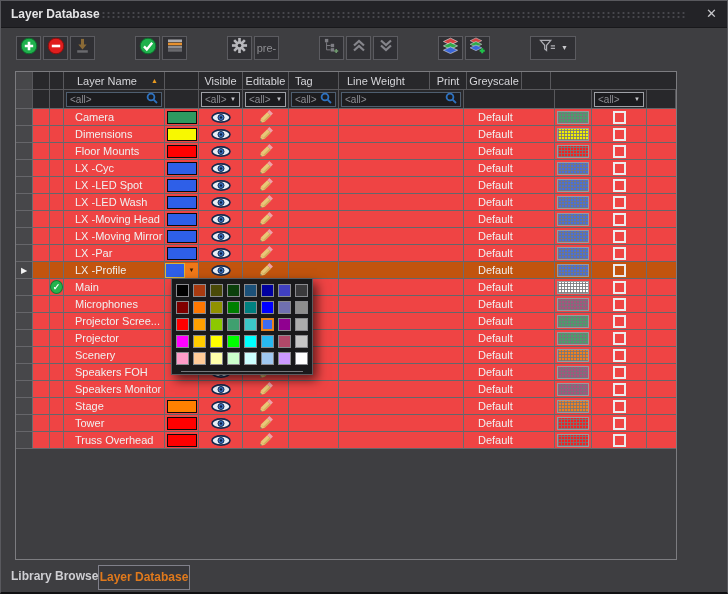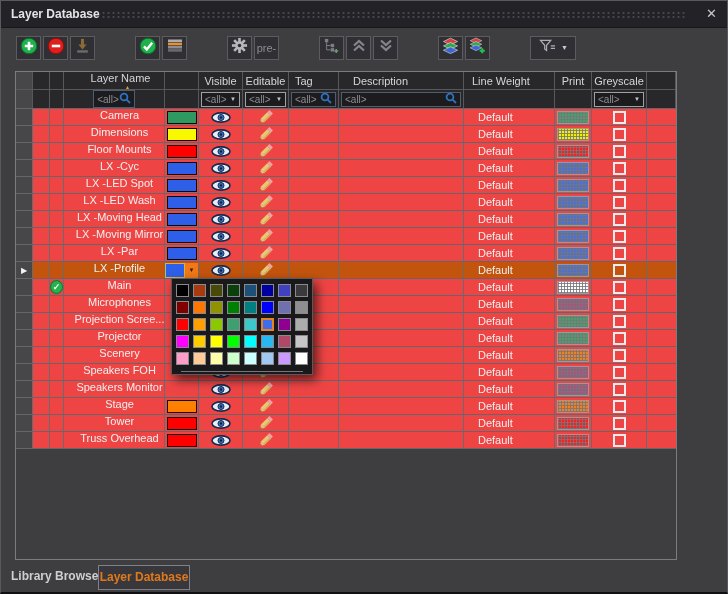--- a/index.html
+++ b/index.html
@@ -30,21 +30,21 @@
   .hrow { height:18px; background:#28282B; border-bottom:1px solid #58585C; }
   .frow { height:19px; background:#28282B; border-bottom:1px solid #66666A; }
   .trow { height:17px; background:#ef4444; }
   .trow.selected { background:#C2540E; }
   .cell { height:100%; border-right:1px solid #6B6B6F; display:flex; align-items:center; overflow:hidden; flex:0 0 auto; }
   .hrow .cell, .frow .cell { border-right:1px solid #58585C; }
   .trow .cell { border-bottom:1px solid #66666A; }
   .c-gutter { width:17px; background:#47474A; justify-content:center; }
   .c-a { width:17px; }
   .c-b { width:14px; justify-content:center; }
-  .c-name { width:101px; padding-left:11px;flex-direction:column; }
+  .c-name { width:101px; padding-left:11px; }
   .c-color { width:34px; justify-content:center; }
   .c-vis { width:44px; justify-content:center; }
   .c-edit { width:46px; justify-content:center; }
   .c-tag { width:50px; }
   .c-desc { width:125px; }
   .c-lw { width:91px; padding-left:14px;text-align:center; }
   .c-print { width:37px; justify-content:center; }
   .c-grey { width:55px; justify-content:center; }
   .c-last { width:29px; border-right:none; }
   .hdr-txt { font-size:11px; color:#D6D6DA; white-space:nowrap; }
@@ -218,23 +218,20 @@
       <div class="cell c-color"></div>
       <div class="cell c-vis">
           <span class="hdr-txt">Visible</span>
         </div>
       <div class="cell c-edit">
           <span class="hdr-txt">Editable</span>
         </div>
       <div class="cell c-tag">
           <span class="hdr-txt">Tag</span>
         </div>
-      <div class="cell c-desc">
-          <span class="hdr-txt">Description</span>
-        </div>
       <div class="cell c-lw">
           <span class="hdr-txt">Line Weight</span>
         </div>
       <div class="cell c-print">
           <span class="hdr-txt">Print</span>
         </div>
       <div class="cell c-grey">
           <span class="hdr-txt">Greyscale</span>
         </div>
       <div class="cell c-last"></div>
@@ -788,21 +785,21 @@
           </div>
           <div class="cell c-grey">
             <div class="gcheck"></div>
           </div>
           <div class="cell c-last"></div>
         </div>
         <div class="trow">
           <div class="cell c-gutter"></div>
           <div class="cell c-a"></div>
           <div class="cell c-b"></div>
-          <div class="cell c-name">Projection Scree...</div>
+          <div class="cell c-name">Projector Scree...</div>
           <div class="cell c-color"></div>
           <div class="cell c-vis">
             <div class="" style="display: flex;">
               <svg width="20" height="11" viewBox="0 0 20 11">
                 <ellipse cx="10" cy="5.5" rx="9" ry="4.6" fill="#E8EEF6" stroke="#16294E" stroke-width="1.6"></ellipse>
                 <circle cx="10" cy="5.5" r="3" fill="#3A74C8" stroke="#16294E"></circle>
                 <circle cx="10" cy="5.5" r="1.2" fill="#102040"></circle>
               </svg>
             </div>
           </div>

